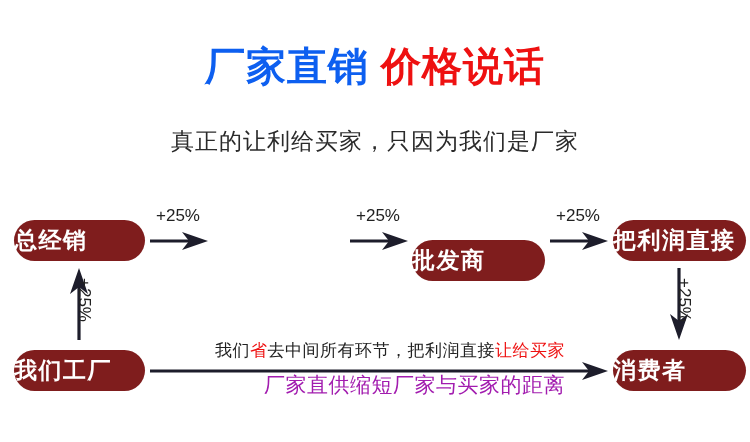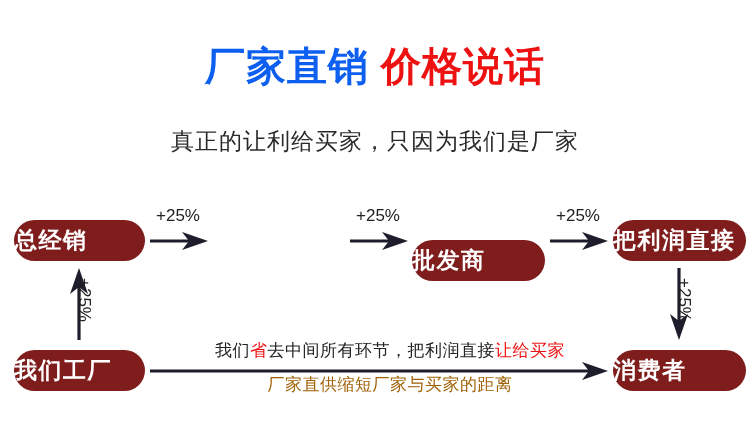--- a/index.html
+++ b/index.html
@@ -116,23 +116,23 @@
     color: #222222;
     letter-spacing: 0.5px;
     white-space: nowrap;
     line-height: 22px;
   }
   .caption-bottom {
     position: absolute;
     left: 215px;
     top: 374px;
     width: 350px;
-    text-align: center;
-    font-size: 17px;
-    color: #a16207;
+    text-align: right;
+    font-size: 21px;
+    color: #a21caf;
     letter-spacing: 0.5px;
     white-space: nowrap;
     line-height: 22px;
   }
   .hl-red { color: #ee1111; }
 </style>
 </head>
 <body>
 
 <div id="stage">

